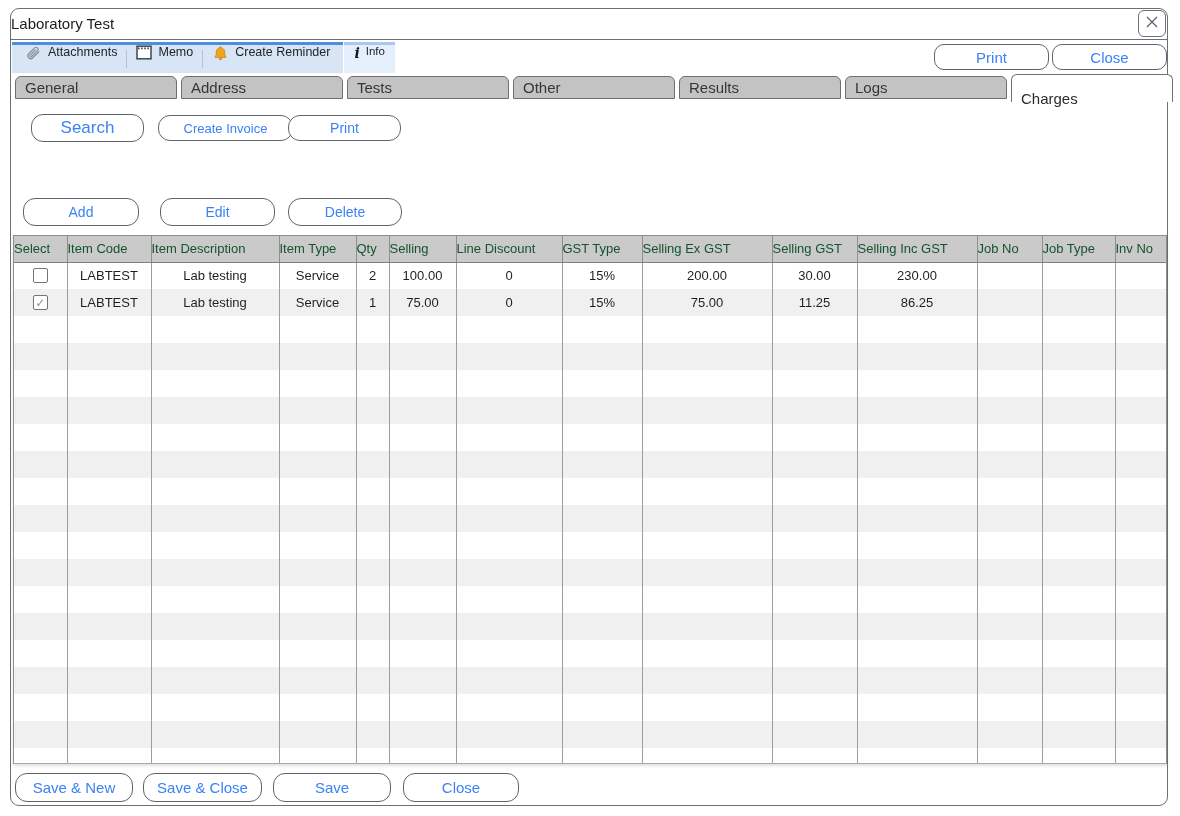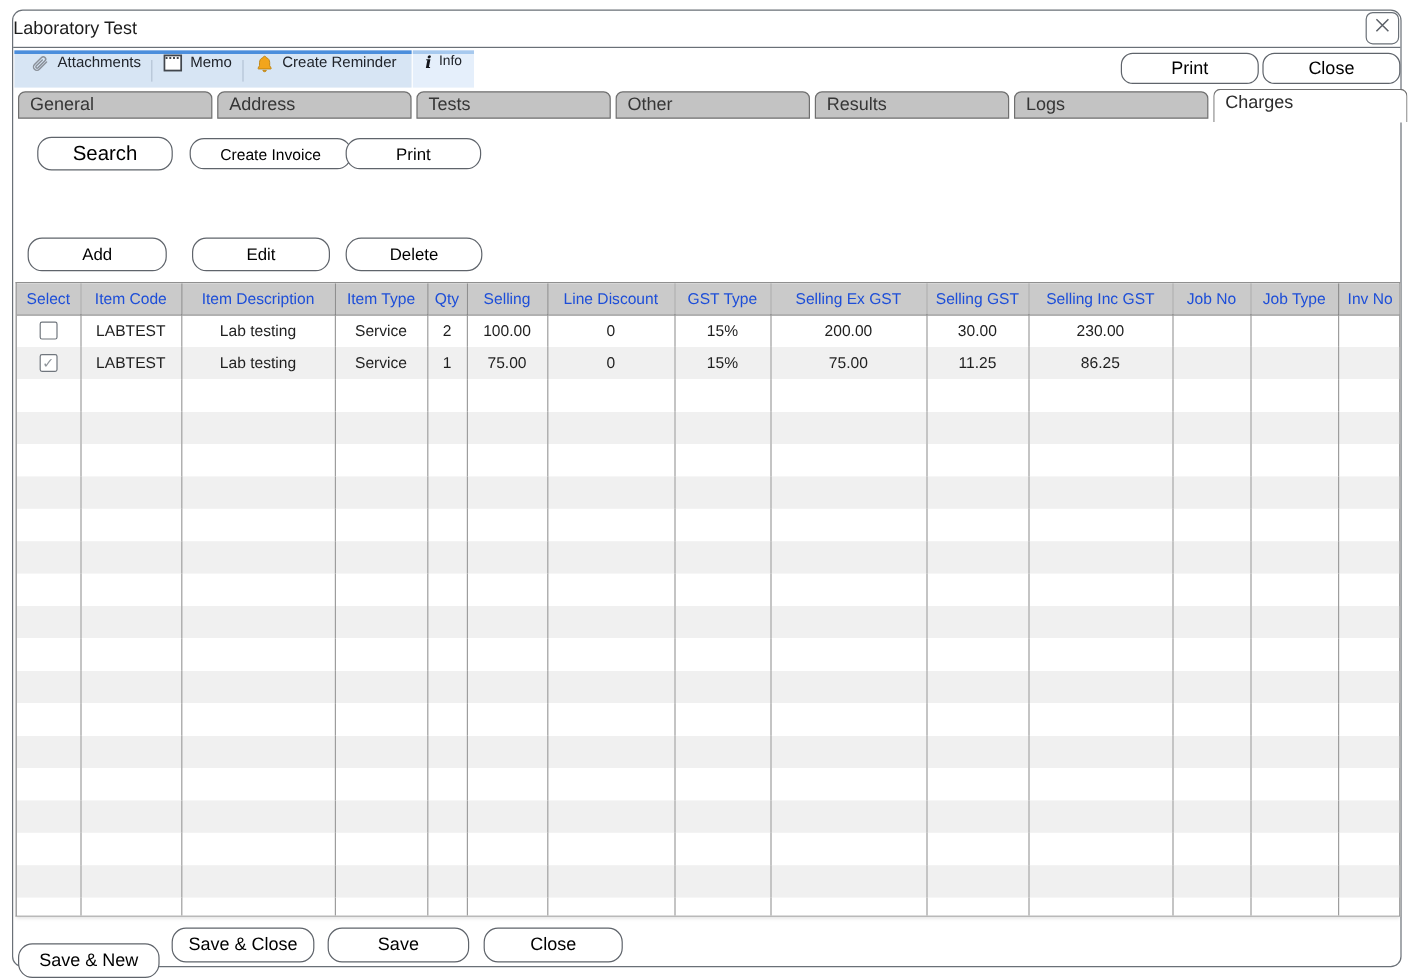--- a/index.html
+++ b/index.html
@@ -22,65 +22,65 @@
   .tb-group { display:flex; align-items:center; }
   .tb-main { background:#d7e5f4; border-top:3px solid #4b8edc; padding:0 4px; }
   .tb-info { background:#e5effb; border-top:3px solid #a7c9ee; padding:0 8px; margin-left:1px; }
   .tb-item { display:flex; gap:6px; padding:0 9px; height:100%; font-size:12.5px; color:#20242b; }
   .tb-sep { width:1px; height:18px; background:#b3c2d4; }
   .info-i { font-family:"DejaVu Serif", serif; font-style:italic; font-weight:bold; font-size:14px; color:#14161c; }
   .tb-info .tb-item { font-size:11.5px; padding:0 2px; }
   
   .btn {
     position:absolute; background:#fff; border:1.4px solid #5f646b; border-radius:12px;
-    color:#000000; display:flex; align-items:center; justify-content:center;
+    color:#3b82f6; display:flex; align-items:center; justify-content:center;
     font-family:"Liberation Sans", sans-serif; cursor:default;
   }
   .btn-print-top { left:923px; top:35px; width:115px; height:26px; font-size:15px; border-radius:10px; }
   .btn-close-top { left:1041px; top:35px; width:115px; height:26px; font-size:15px; border-radius:10px; }
   
   .tab {
     position:absolute; top:67px; height:23px; width:162px;
     background:#c3c3c3; border:1px solid #6f6f6f; border-radius:6px 6px 0 0;
     font-size:15px; color:#363636; padding:2px 0 0 9px;
   }
-  .tab.active { top:65px; height:28px; background:#fff; border-bottom:none; padding-top:2px; color:#2c2c2c; z-index:3; }
+  .tab.active { top:65px; height:28px; background:#fff; border-bottom:none; padding-top:15px; color:#2c2c2c; z-index:3; }
   
   .btn-search { left:20px;  top:105px; width:113px; height:28px; font-size:17px; }
   .btn-create-invoice { left:147px; top:106px; width:135px; height:26px; font-size:13px; }
   .btn-print2 { left:277px; top:106px; width:113px; height:26px; font-size:14px; }
   .btn-add   { left:12px;  top:189px; width:116px; height:28px; font-size:14px; }
   .btn-edit  { left:149px; top:189px; width:115px; height:28px; font-size:14px; }
   .btn-delete{ left:277px; top:189px; width:114px; height:28px; font-size:14px;border-radius:13px; }
   
   .table-wrap {
     position:absolute; left:2px; top:226px; width:1154px; height:529px;
     overflow:hidden; border:1px solid #8f8f8f; border-bottom:1px solid #a9a9a9;
     box-shadow:0 2px 3px rgba(0,0,0,0.12);
     background:#fff;
   }
   table.grid { border-collapse:collapse; table-layout:fixed; width:1152px; }
   table.grid th {
-    height:26px; background:#cacaca; font-weight:normal; font-size:13px; color:#1d4ed8;
-    border-right:1px solid #8f8f8f; border-bottom:1px solid #7f7f7f; text-align:center;
+    height:26px; background:#cacaca; font-weight:normal; font-size:13px; color:#14532d;
+    border-right:1px solid #8f8f8f; border-bottom:1px solid #7f7f7f; text-align:left;
     overflow:hidden; white-space:nowrap;
   }
   table.grid th:last-child, table.grid td:last-child { border-right:none; }
   table.grid td {
     height:27px; font-size:13px; color:#1f1f1f; text-align:center;
     border-right:1px solid #9d9d9d; overflow:hidden; white-space:nowrap;
   }
   table.grid tbody tr:nth-child(even) td { background:#f0f0f0; }
   .checkbox {
     width:15px; height:15px; border:1.3px solid #70767d; border-radius:2px; background:#fff;
     margin:0 auto; display:flex; align-items:center; justify-content:center;
     font-size:12px; color:#8f959b; line-height:1;
   }
   
-  .btn-save-new   { left:4px;   top:764px; width:118px; height:29px; font-size:15px;margin-top:13px; }
+  .btn-save-new   { left:4px;   top:764px; width:118px; height:29px; font-size:15px; }
   .btn-save-close { left:132px; top:764px; width:119px; height:29px; font-size:15px; }
   .btn-save       { left:262px; top:764px; width:118px; height:29px; font-size:15px; }
   .btn-close-bot  { left:392px; top:764px; width:116px; height:29px; font-size:15px; }
 </style>
 </head>
 <body>
 
 <div class="screen">
   <div class="window">
 

